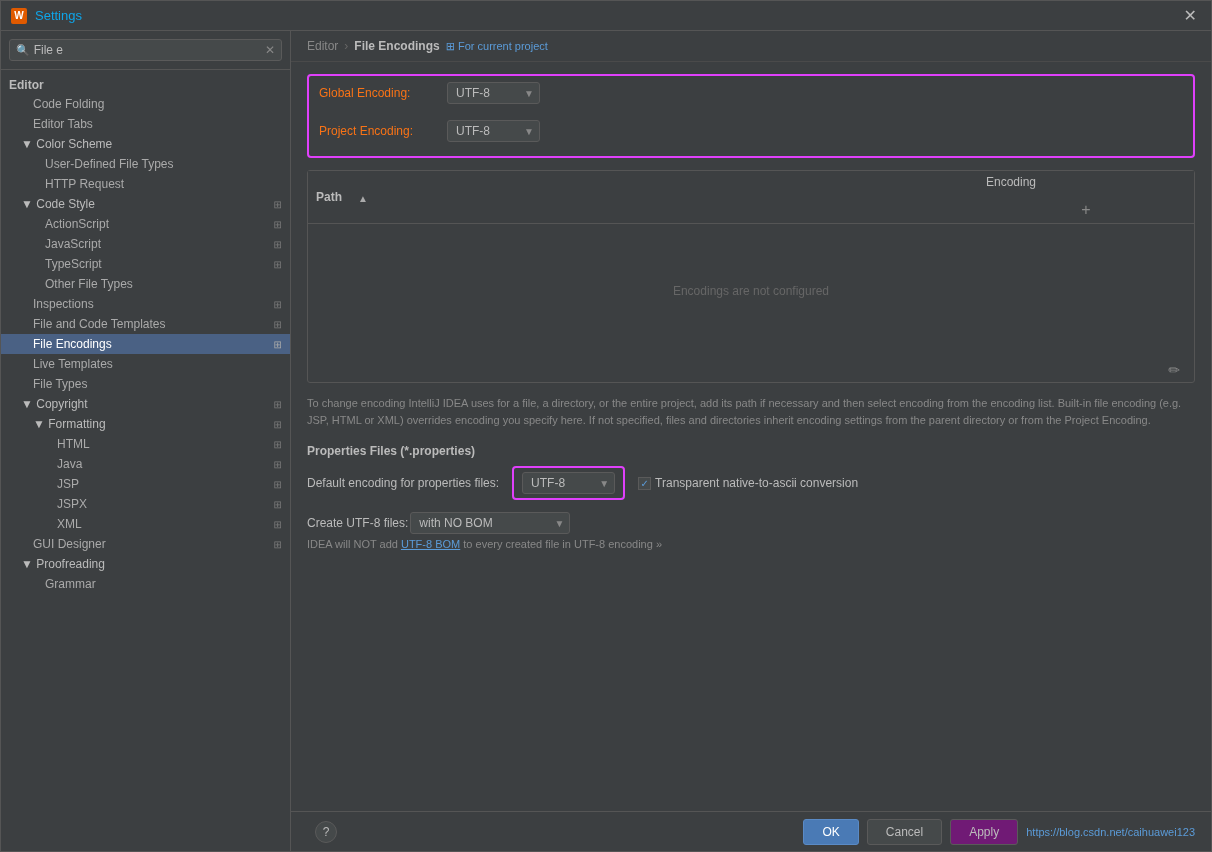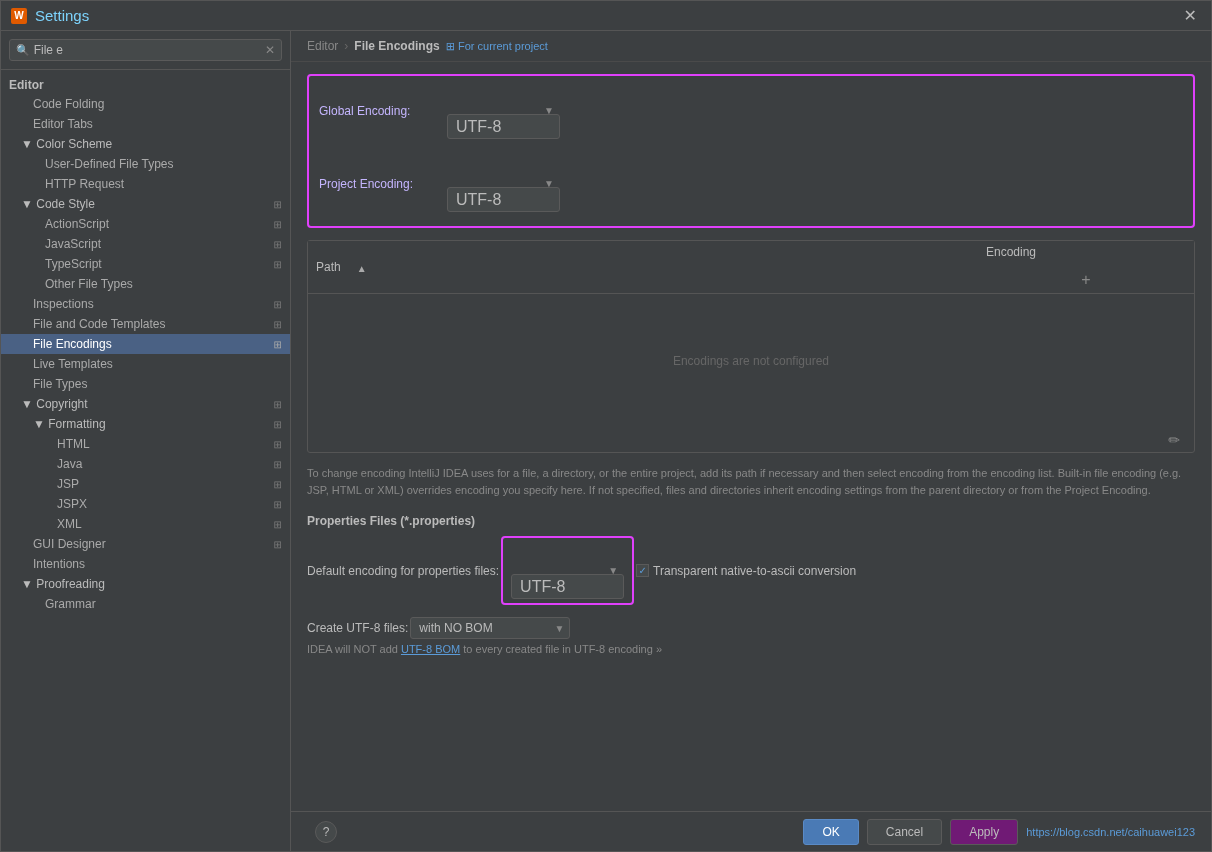--- a/index.html
+++ b/index.html
@@ -42,22 +42,22 @@
       background: #e05a00;
       border-radius: 2px;
       display: flex;
       align-items: center;
       justify-content: center;
       font-size: 10px;
       color: white;
       font-weight: bold;
     }
     .titlebar-title {
-      color: #7dd3fc;
-      font-size: 15px;
+      color: #0ea5e9;
+      font-size: 13px;
     }
     .titlebar-close {
       color: #bbbbbb;
       font-size: 16px;
       cursor: pointer;
       padding: 0 4px;
     }
     .content {
       display: flex;
       flex: 1;
@@ -214,41 +214,40 @@
     .main-content::-webkit-scrollbar-thumb {
       background: #5a5a5a;
     }
     .encoding-row {
       display: flex;
       align-items: center;
       margin-bottom: 8px;
       gap: 8px;
     }
     .encoding-label {
-      color: #c4b5fd;
+      color: #f97316;
       font-size: 12px;
       width: 120px;
     }
     .encoding-select-wrapper {
       position: relative;
       display: inline-flex;
       align-items: center;
     }
     .encoding-select {
       background: #45494a;
       border: 1px solid #5a5a5a;
       color: #bbbbbb;
-      font-size: 16px;
+      font-size: 12px;
       padding: 3px 20px 3px 8px;
       border-radius: 3px;
       cursor: pointer;
       appearance: none;
       -webkit-appearance: none;
       min-width: 80px;
-      margin-top: 32px;
     }
     .select-arrow {
       position: absolute;
       right: 6px;
       pointer-events: none;
       color: #888;
       font-size: 10px;
     }
     .highlighted-box {
       border: 2px solid #e040fb;
@@ -277,20 +276,21 @@
       display: flex;
       align-items: center;
       gap: 8px;
     }
     .table-col-path {
       color: #bbbbbb;
       font-size: 12px;
       display: flex;
       align-items: flex-end;
       gap: 16px;
+      font-weight: bold;
     }
     .table-col-encoding {
       color: #bbbbbb;
       font-size: 12px;
       width: 200px;
       text-align: left;
     }
     .sort-arrow {
       font-size: 10px;
       color: #aaa;
@@ -327,21 +327,21 @@
     }
     .properties-title {
       color: #bbbbbb;
       font-size: 12px;
       font-weight: bold;
       margin-bottom: 8px;
     }
     .properties-row {
       display: flex;
       align-items: center;
-      gap: 2px;
+      gap: 13px;
     }
     .properties-label {
       color: #bbbbbb;
       font-size: 12px;
     }
     .checkbox-wrapper {
       display: flex;
       align-items: center;
       gap: 4px;
     }
@@ -584,23 +584,20 @@
           <span class="icon-page">⊞</span>
         </div>
         <div class="tree-item" style="padding-left:56px;">
           <span>XML</span>
           <span class="icon-page">⊞</span>
         </div>
 
         <div class="tree-item level2">
           <span>GUI Designer</span>
           <span class="icon-page">⊞</span>
-        </div>
-        <div class="tree-item level2">
-          <span>Intentions</span>
         </div>
 
         <div class="tree-parent level2">
           <span>▼ Proofreading</span>
         </div>
         <div class="tree-item level3">
           <span>Grammar</span>
         </div>
 
       </div>

